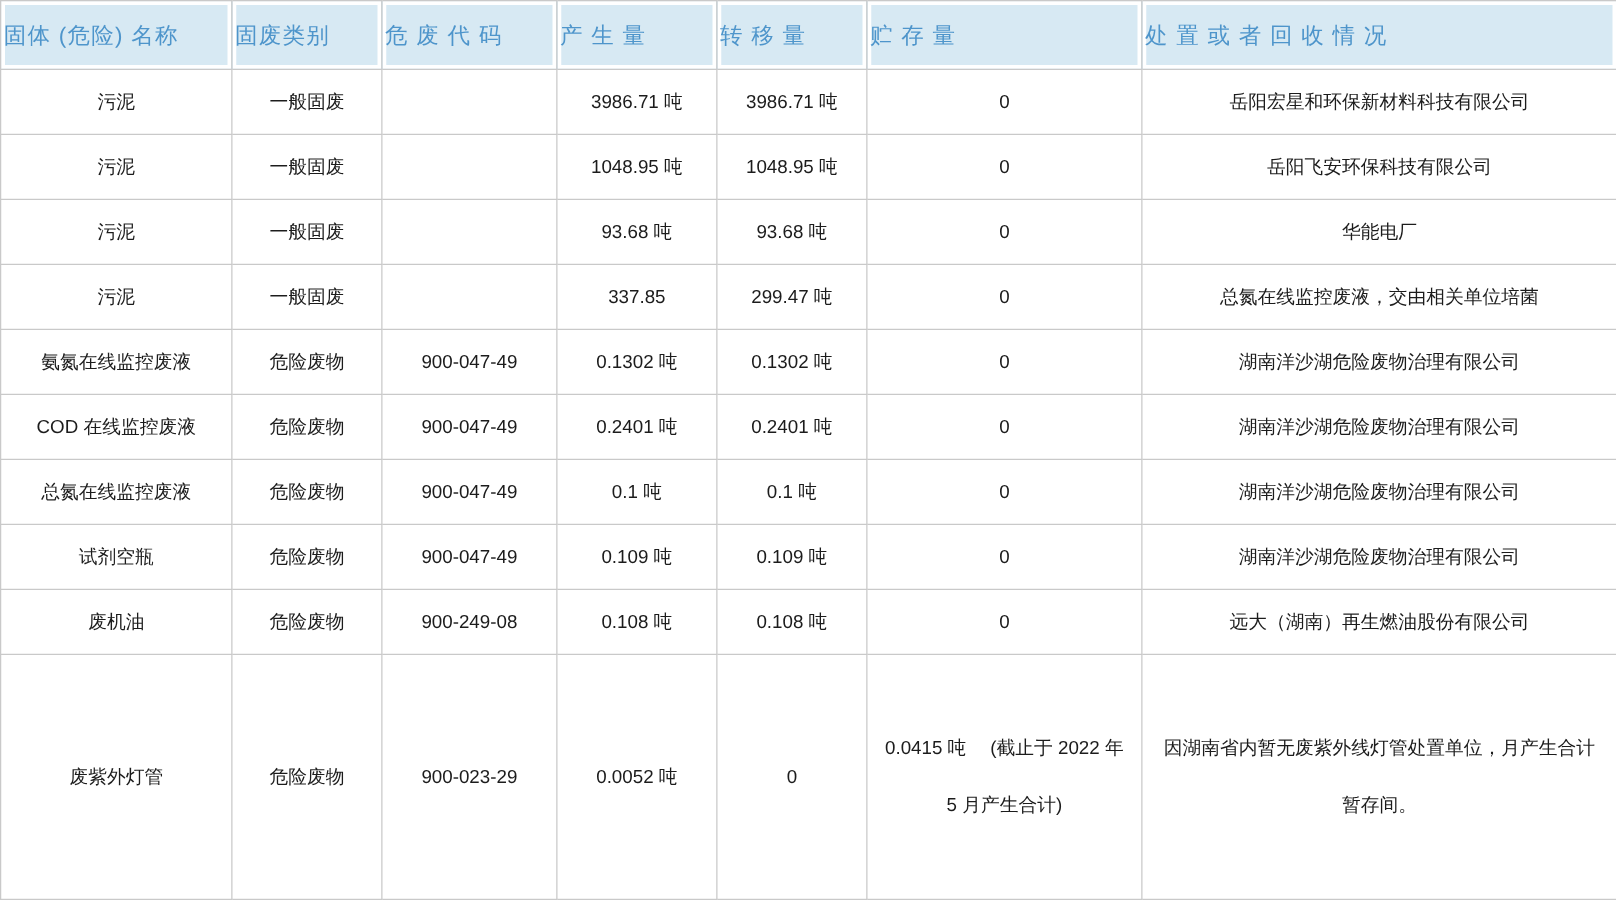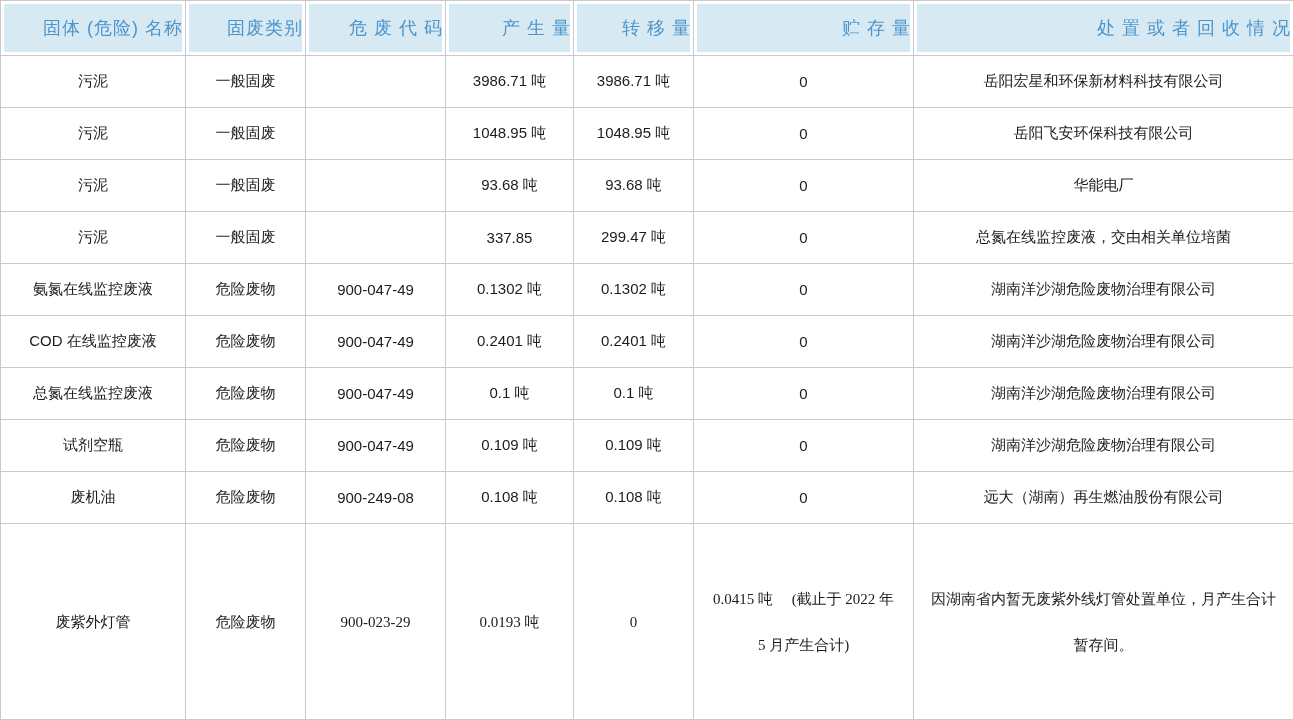--- a/index.html
+++ b/index.html
@@ -37,41 +37,41 @@
   col.c-transferred { width: 120px; }
   col.c-stored      { width: 220px; }
   col.c-disposal    { width: 380px; }
 
   th {
     height: 55px;
     background: var(--header-bg);
     color: var(--header-text);
     font-size: 18px;
     font-weight: normal;
-    text-align: right;
+    text-align: left;
     vertical-align: middle;
     border: 1px solid var(--grid-line);
     box-shadow: inset 0 0 0 3px #ffffff; 
     padding: 0 2px;
     letter-spacing: 1px;
     white-space: pre-line;
   }
   td {
     background: var(--row-bg);
     color: var(--body-text);
     font-size: 15px;
     text-align: center;
     vertical-align: middle;
     border: 1px solid var(--grid-line);
     padding: 0 4px;
     white-space: pre-line;
   }
   tbody tr { height: 52px; }
   tbody tr:last-child { height: auto; }
-  tbody tr:last-child td { line-height: 46px; font-family: Liberation Serif, serif; }
+  tbody tr:last-child td { line-height: 46px; }
 </style>
 </head>
 <body>
 
 <div class="page">
   <table class="waste-table">
     <colgroup>
       <col class="c-name">
       <col class="c-category">
       <col class="c-code">
@@ -170,21 +170,21 @@
     <td>900-249-08</td>
     <td>0.108 吨</td>
     <td>0.108 吨</td>
     <td>0</td>
     <td>远大（湖南）再生燃油股份有限公司</td>
   </tr>
         <tr>
     <td>废紫外灯管</td>
     <td>危险废物</td>
     <td>900-023-29</td>
-    <td>0.0193 吨</td>
+    <td>0.0052 吨</td>
     <td>0</td>
     <td>0.0415 吨 　(截止于 2022 年
 5 月产生合计)</td>
     <td>因湖南省内暂无废紫外线灯管处置单位，月产生合计
 暂存间。</td>
   </tr>
       </tbody>
   </table>
 </div>
 

